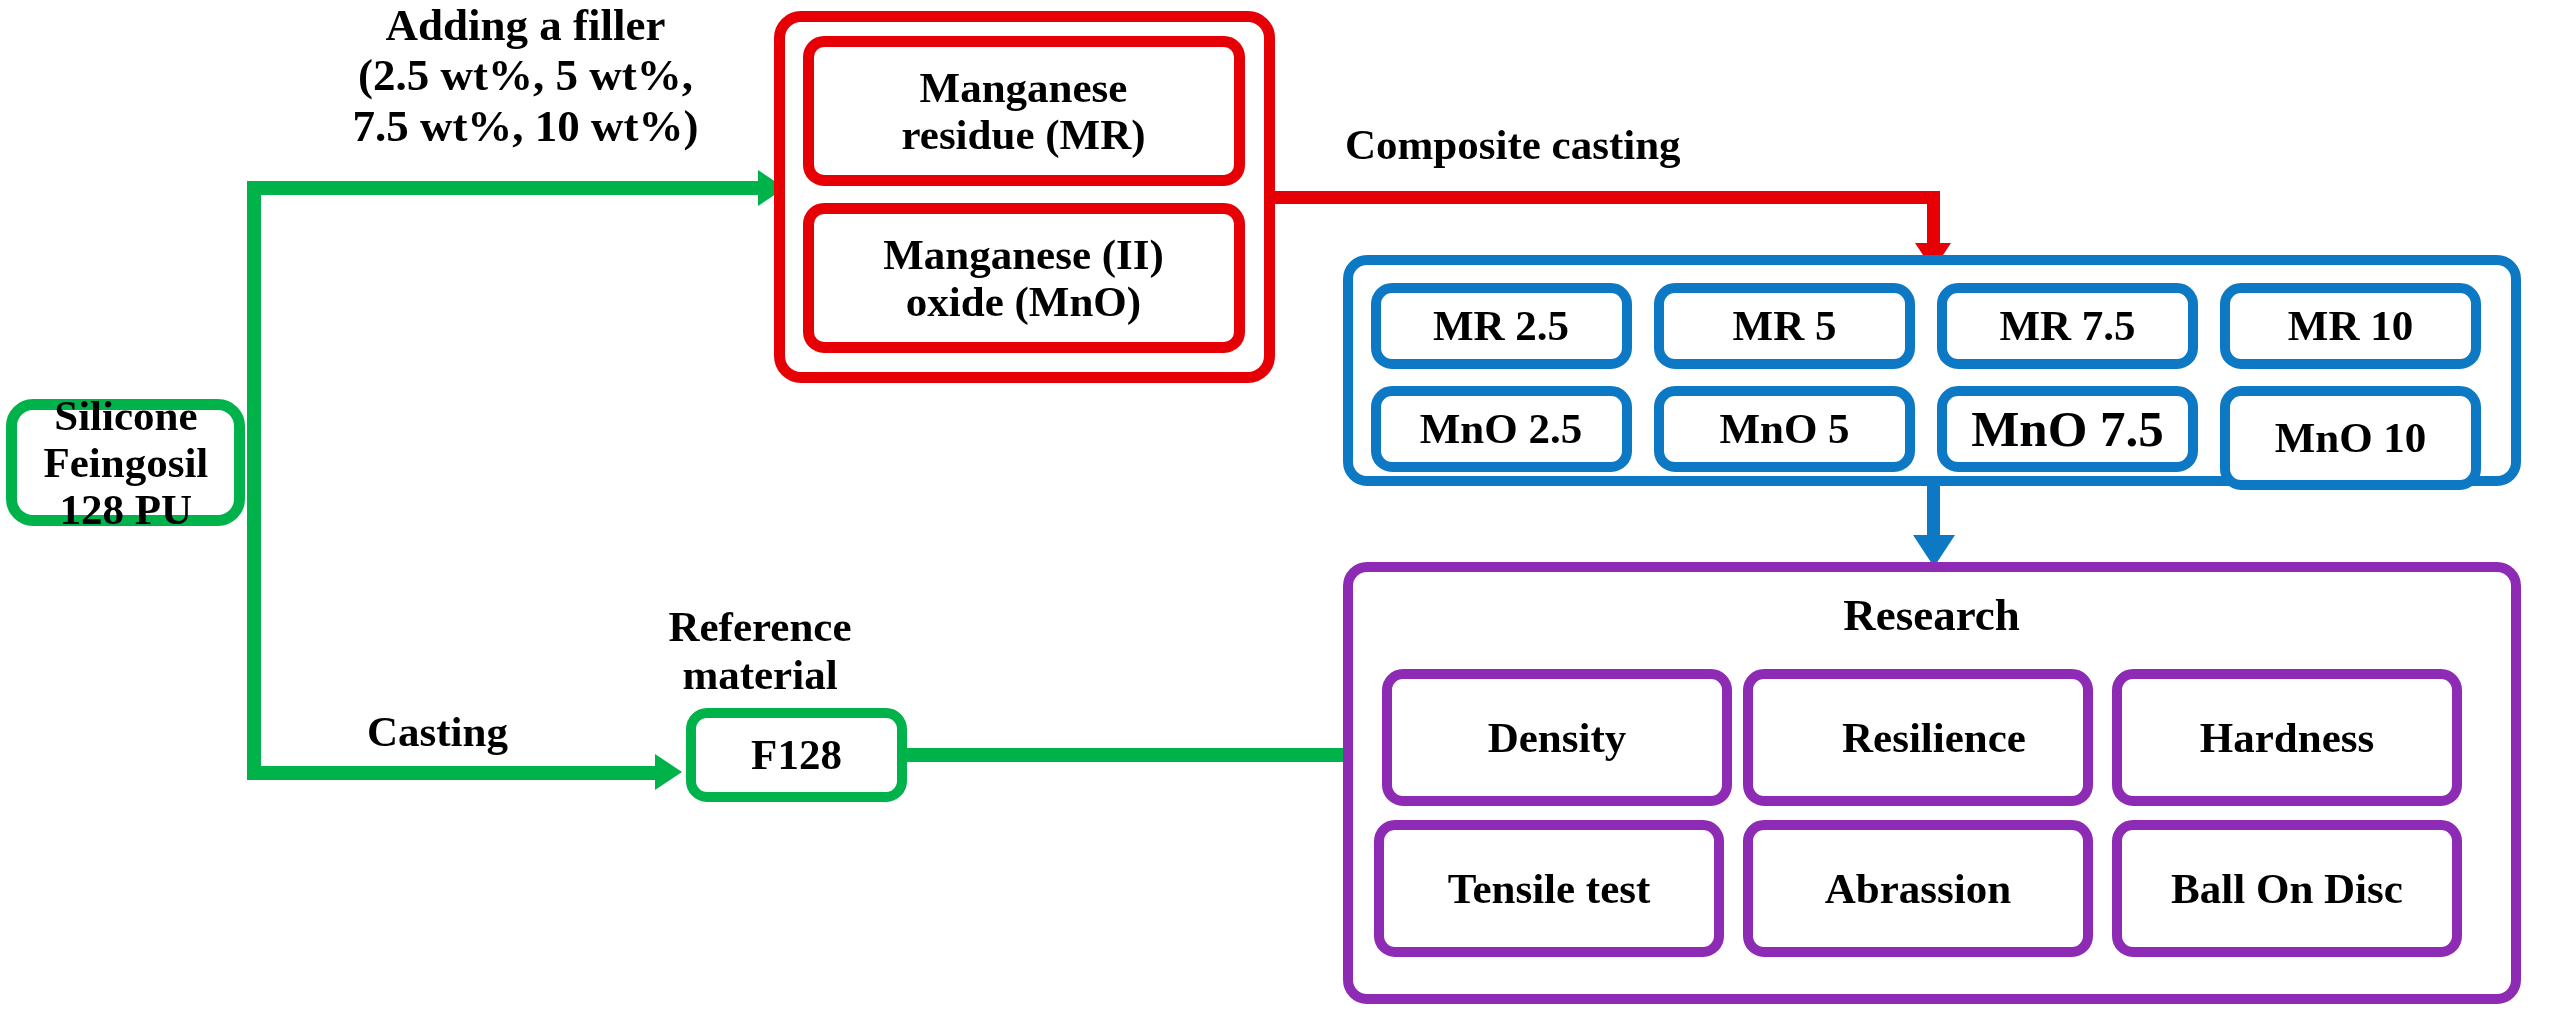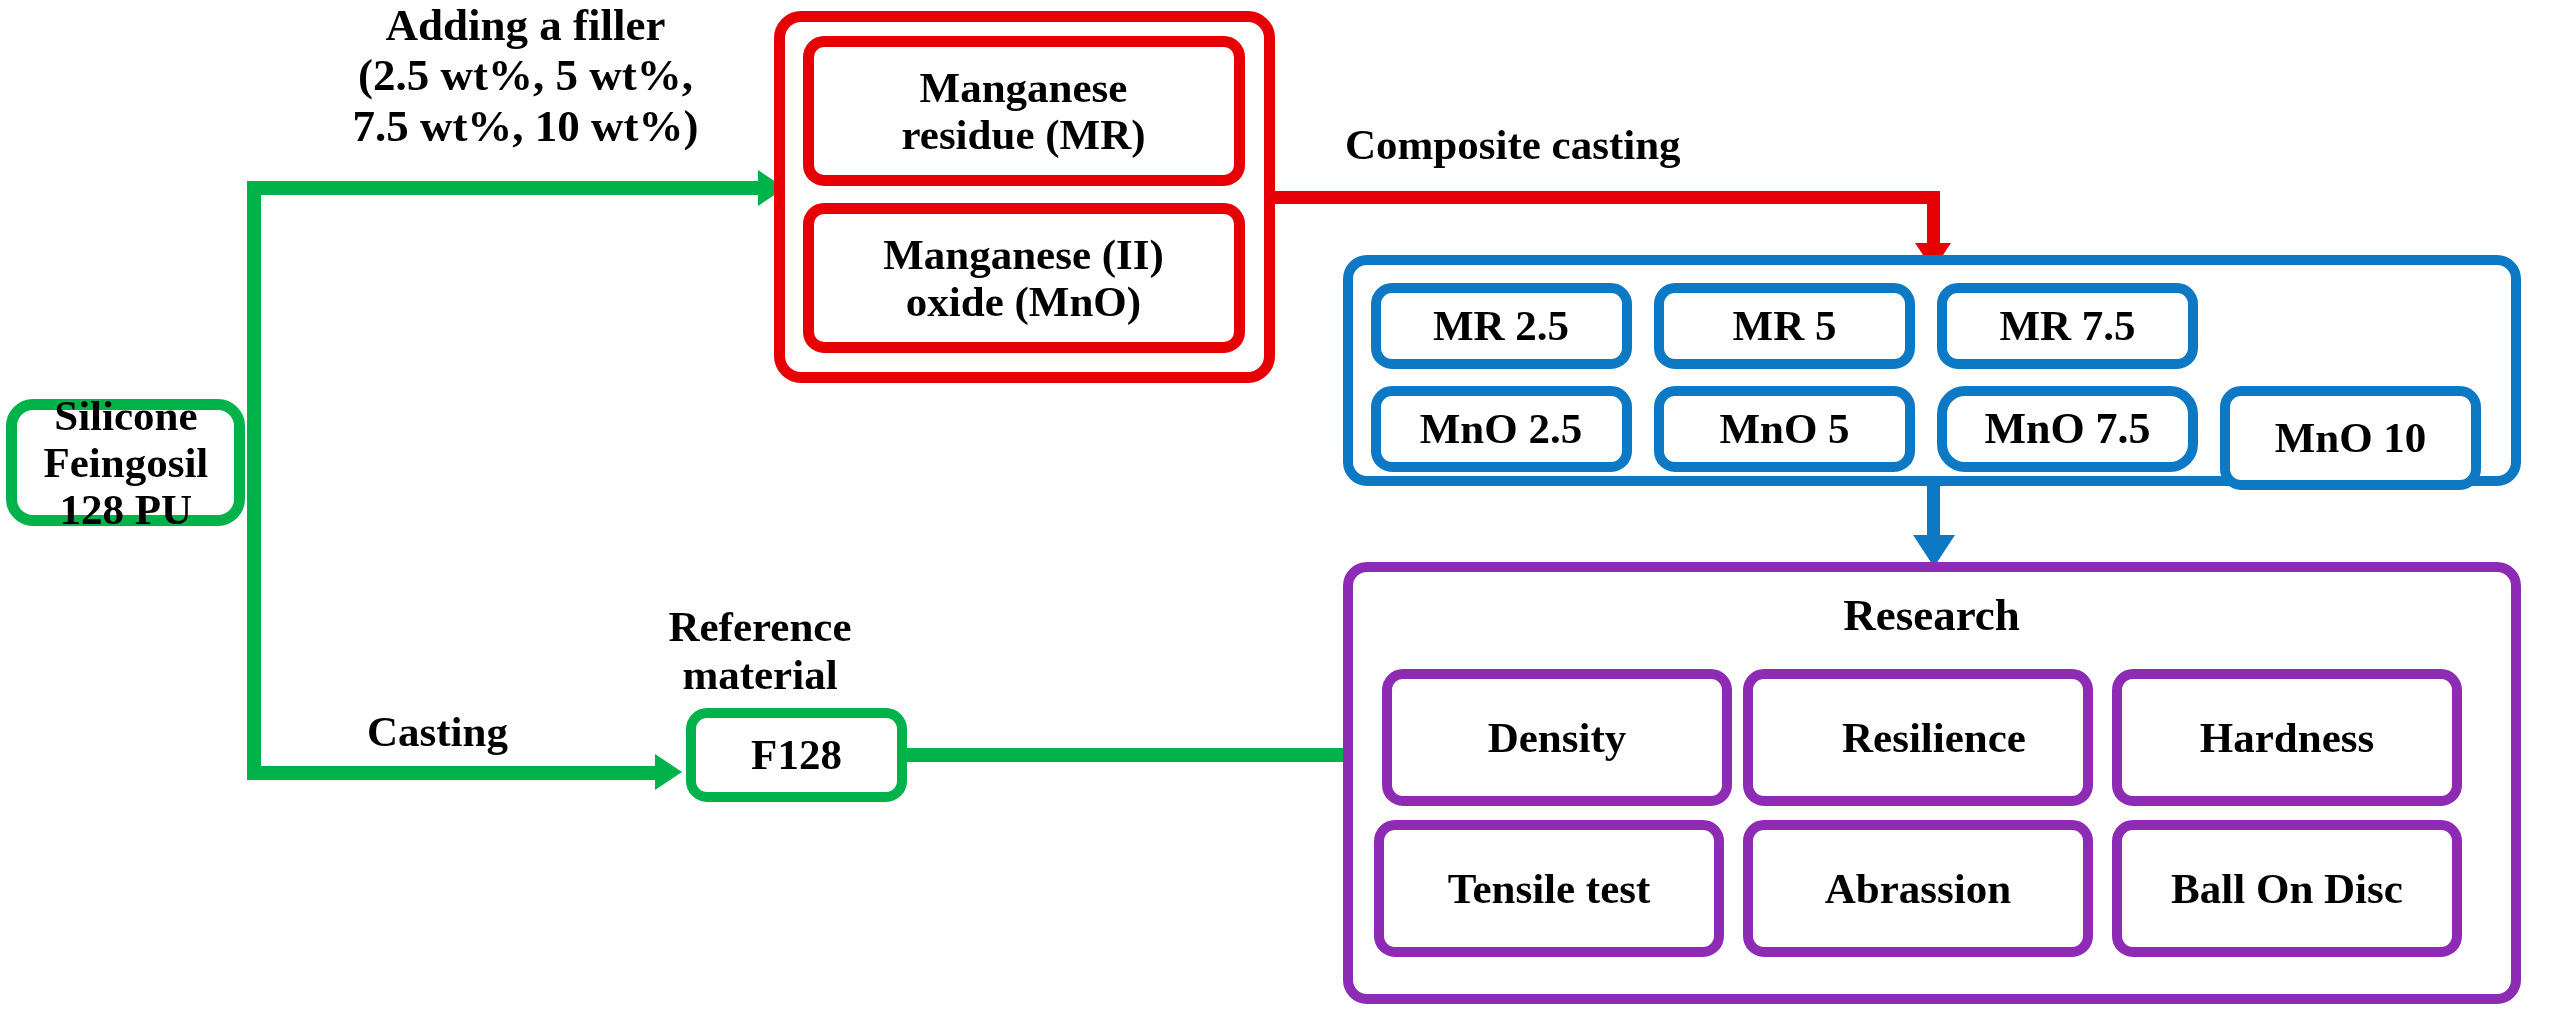--- a/index.html
+++ b/index.html
@@ -132,24 +132,25 @@
 residue (MR)</div>
     <div class="node red-inner" style="left:17.5px; top:181px; width:442px; height:150px; font-size:43px;">Manganese (II)
 oxide (MnO)</div>
   </div>
 
   <div class="blue-outer" style="left:1343px; top:255px; width:1178px; height:231px;">
 
     <div class="node blue-chip" style="left:17.5px; top:17.5px; width:261px; height:86px; font-size:43px;">MR 2.5</div>
     <div class="node blue-chip" style="left:301px; top:17.5px; width:261px; height:86px; font-size:43px;">MR 5</div>
     <div class="node blue-chip" style="left:584px; top:17.5px; width:261px; height:86px; font-size:43px;">MR 7.5</div>
+    <div class="node blue-chip" style="left:867px; top:17.5px; width:261px; height:86px; font-size:43px;">MR 10</div>
 
     <div class="node blue-chip" style="left:17.5px; top:121px; width:261px; height:86px; font-size:43px;">MnO 2.5</div>
     <div class="node blue-chip" style="left:301px; top:121px; width:261px; height:86px; font-size:43px;">MnO 5</div>
-    <div class="node blue-chip" style="left:584px; top:121px; width:261px; height:86px; font-size:44px;border-radius:28px;">MnO 7.5</div>
+    <div class="node blue-chip" style="left:584px; top:121px; width:261px; height:86px; font-size:51px;">MnO 7.5</div>
     <div class="node blue-chip" style="left:867px; top:121px; width:261px; height:104px; font-size:43px;">MnO 10</div>
   </div>
 
   <div class="purple-outer" style="left:1343px; top:562px; width:1178px; height:442px;text-decoration:underline;">
     <div class="label" style="left:0px; top:17.5px; width:1157px; font-size:45px;">Research</div>
 
     <div class="node purple-chip" style="left:21px; top:97px; width:350px; height:137px; font-size:43px;margin-left:8px;">Density</div>
     <div class="node purple-chip" style="left:390px; top:97px; width:350px; height:137px; font-size:43px;padding-left:32px;">Resilience</div>
     <div class="node purple-chip" style="left:759px; top:97px; width:350px; height:137px; font-size:43px;">Hardness</div>
 

